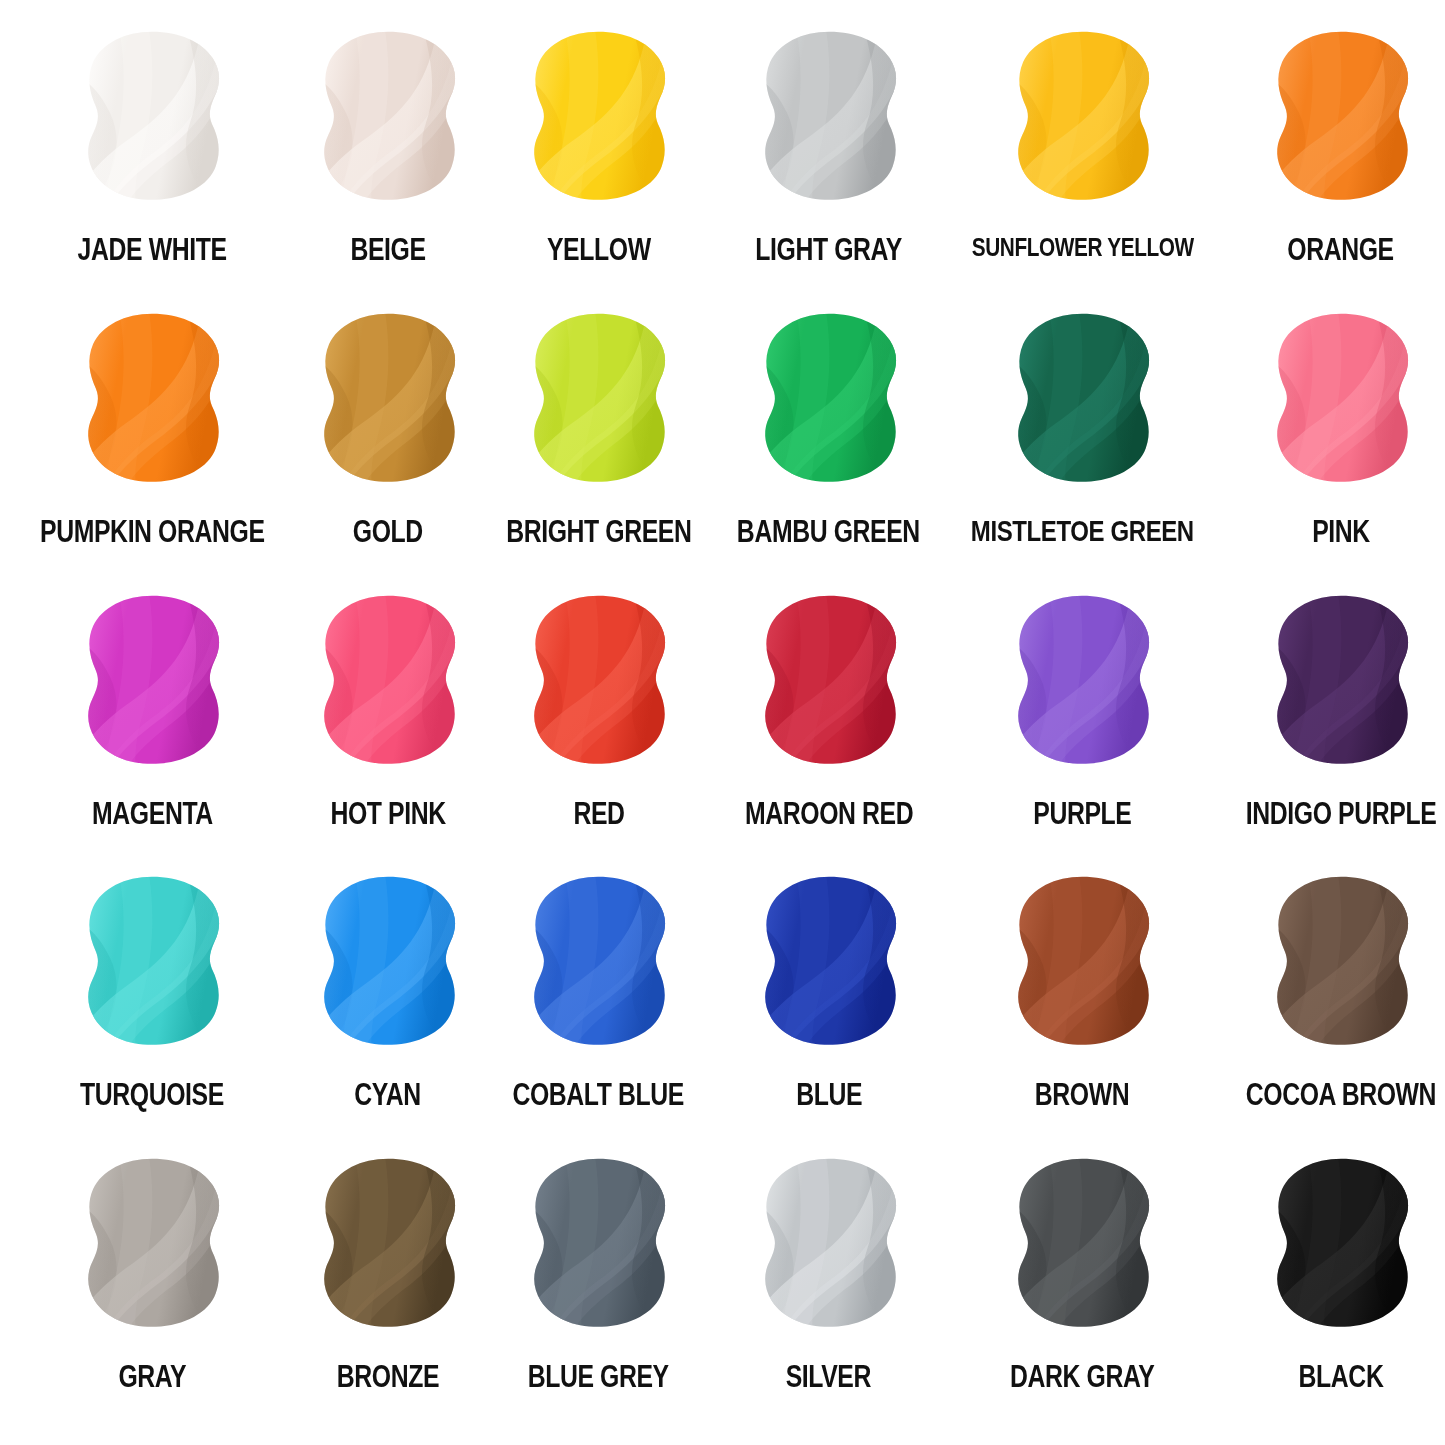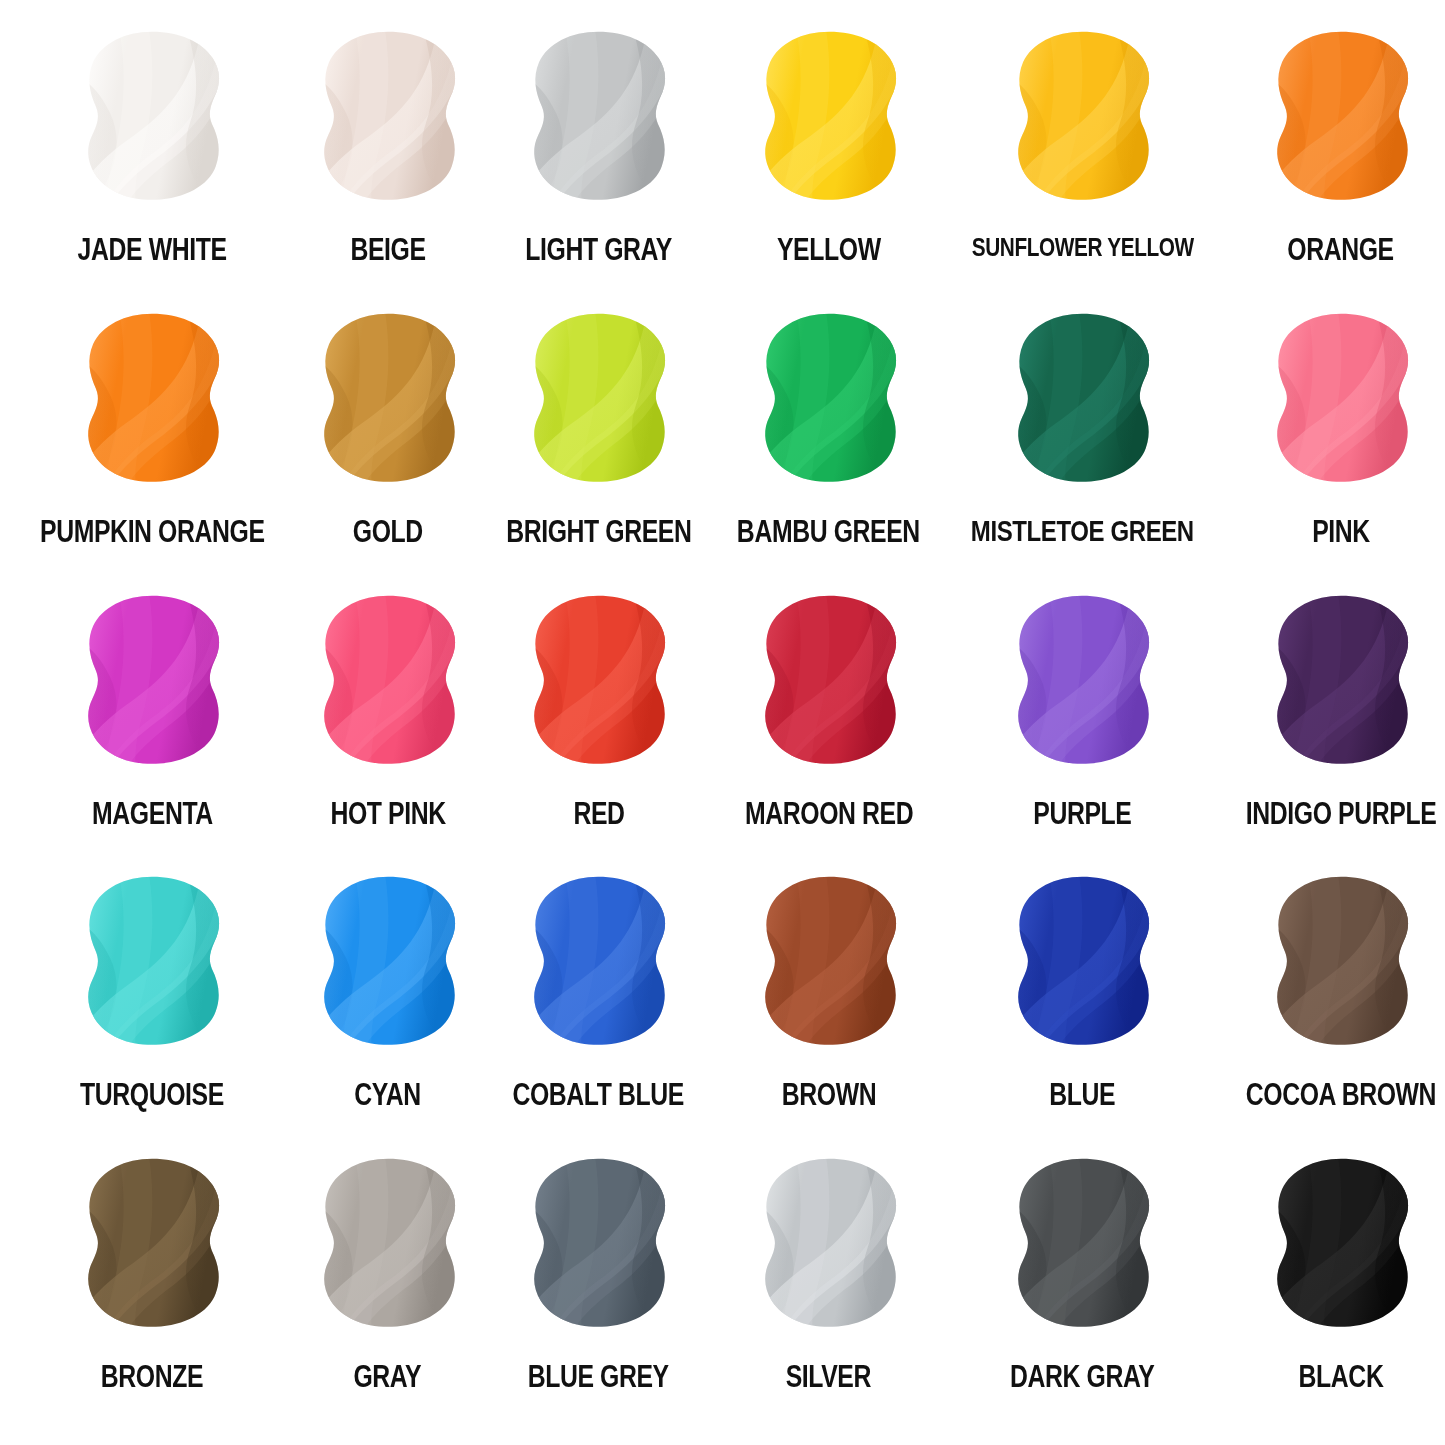--- a/index.html
+++ b/index.html
@@ -164,20 +164,74 @@
       <path d="M34,-8 C60,14 140,14 168,-8 Z" fill="#FAF2EE" opacity="0.40"></path>
     </g>
   </svg>
       </div>
       <div class="label">BEIGE</div>
     </div>
     <div class="cell">
       <div class="swatch-wrap">
   <svg class="swatch-svg" viewBox="0 0 200 206" xmlns="http://www.w3.org/2000/svg" aria-hidden="true">
     <defs>
+      <linearGradient id="g3" x1="0" y1="0" x2="1" y2="0.25">
+        <stop offset="0" stop-color="#FFE256"></stop>
+        <stop offset="0.30" stop-color="#FCD116"></stop>
+        <stop offset="0.72" stop-color="#FCD116"></stop>
+        <stop offset="1" stop-color="#F0B804"></stop>
+      </linearGradient>
+      <linearGradient id="h3" x1="0" y1="0" x2="1" y2="1">
+        <stop offset="0" stop-color="#FFE256" stop-opacity="0.95"></stop>
+        <stop offset="1" stop-color="#FFE256" stop-opacity="0.35"></stop>
+      </linearGradient>
+      <linearGradient id="d3" x1="0" y1="0" x2="1" y2="1">
+        <stop offset="0" stop-color="#F0B804" stop-opacity="0.75"></stop>
+        <stop offset="1" stop-color="#F0B804" stop-opacity="0.30"></stop>
+      </linearGradient>
+      <clipPath id="c3">
+              <path d="M100,10 C129,10 152,20 164,38 C173,52 172,66 166,78 C161,89 159,97 163,107 C170,121 173,136 167,152 C160,172 134,186 104,187 C76,188 52,178 40,160 C31,146 31,131 37,119 C43,107 45,99 41,89 C34,74 31,58 38,42 C47,22 72,10 100,10 Z"></path>
+            </clipPath>
+    </defs>
+
+    <path d="M100,10 C129,10 152,20 164,38 C173,52 172,66 166,78 C161,89 159,97 163,107 C170,121 173,136 167,152 C160,172 134,186 104,187 C76,188 52,178 40,160 C31,146 31,131 37,119 C43,107 45,99 41,89 C34,74 31,58 38,42 C47,22 72,10 100,10 Z" fill="url(#g3)"></path>
+
+    <g clip-path="url(#c3)">
+
+      <path d="M-20,52 C18,44 42,66 56,96 C70,126 62,160 36,194 L-20,194 Z" fill="url(#d3)" opacity="0.55"></path>
+
+      <path d="M8,206 C22,168 48,142 80,120 C114,96 140,68 150,16 L186,16
+               C176,78 146,112 106,142 C76,164 56,186 48,206 Z" fill="url(#h3)" opacity="0.85"></path>
+
+      <path d="M44,206 C56,176 78,154 106,134 C136,112 160,82 170,26 L188,26
+               C178,88 152,122 116,148 C90,168 72,188 66,206 Z" fill="#FFE256" opacity="0.30"></path>
+
+      <path d="M132,-8 C146,34 152,72 140,106 C128,140 142,176 178,206 L212,206 L212,-8 Z" fill="url(#d3)" opacity="0.62"></path>
+
+      <path d="M-20,120 C6,114 24,130 30,156 C35,176 30,194 18,206 L-20,206 Z" fill="#F0B804" opacity="0.34"></path>
+
+      <path d="M62,-8 C74,40 72,92 60,140 C52,172 50,192 54,206 L86,206
+               C80,188 82,164 90,136 C102,92 104,38 94,-8 Z" fill="#FFE256" opacity="0.22"></path>
+
+      <path d="M-20,-8 L26,-8 C12,30 10,82 20,124 C28,158 26,186 16,206 L-20,206 Z" fill="#F0B804" opacity="0.22"></path>
+      <path d="M176,-8 L212,-8 L212,206 L170,206 C184,176 188,140 180,104
+               C172,66 170,26 176,-8 Z" fill="#F0B804" opacity="0.28"></path>
+
+      <path d="M-20,168 C30,196 160,198 212,166 L212,212 L-20,212 Z" fill="#F0B804" opacity="0.30"></path>
+
+      <path d="M34,-8 C60,14 140,14 168,-8 Z" fill="#FFE256" opacity="0.40"></path>
+    </g>
+  </svg>
+      </div>
+      <div class="label">YELLOW</div>
+    </div>
+    <div class="cell">
+      <div class="swatch-wrap">
+  <svg class="swatch-svg" viewBox="0 0 200 206" xmlns="http://www.w3.org/2000/svg" aria-hidden="true">
+    <defs>
       <linearGradient id="g2" x1="0" y1="0" x2="1" y2="0.25">
         <stop offset="0" stop-color="#DCDEDF"></stop>
         <stop offset="0.30" stop-color="#C3C5C6"></stop>
         <stop offset="0.72" stop-color="#C3C5C6"></stop>
         <stop offset="1" stop-color="#A2A5A7"></stop>
       </linearGradient>
       <linearGradient id="h2" x1="0" y1="0" x2="1" y2="1">
         <stop offset="0" stop-color="#DCDEDF" stop-opacity="0.95"></stop>
         <stop offset="1" stop-color="#DCDEDF" stop-opacity="0.35"></stop>
       </linearGradient>
@@ -218,74 +272,20 @@
       <path d="M34,-8 C60,14 140,14 168,-8 Z" fill="#DCDEDF" opacity="0.40"></path>
     </g>
   </svg>
       </div>
       <div class="label">LIGHT GRAY</div>
     </div>
     <div class="cell">
       <div class="swatch-wrap">
   <svg class="swatch-svg" viewBox="0 0 200 206" xmlns="http://www.w3.org/2000/svg" aria-hidden="true">
     <defs>
-      <linearGradient id="g3" x1="0" y1="0" x2="1" y2="0.25">
-        <stop offset="0" stop-color="#FFE256"></stop>
-        <stop offset="0.30" stop-color="#FCD116"></stop>
-        <stop offset="0.72" stop-color="#FCD116"></stop>
-        <stop offset="1" stop-color="#F0B804"></stop>
-      </linearGradient>
-      <linearGradient id="h3" x1="0" y1="0" x2="1" y2="1">
-        <stop offset="0" stop-color="#FFE256" stop-opacity="0.95"></stop>
-        <stop offset="1" stop-color="#FFE256" stop-opacity="0.35"></stop>
-      </linearGradient>
-      <linearGradient id="d3" x1="0" y1="0" x2="1" y2="1">
-        <stop offset="0" stop-color="#F0B804" stop-opacity="0.75"></stop>
-        <stop offset="1" stop-color="#F0B804" stop-opacity="0.30"></stop>
-      </linearGradient>
-      <clipPath id="c3">
-              <path d="M100,10 C129,10 152,20 164,38 C173,52 172,66 166,78 C161,89 159,97 163,107 C170,121 173,136 167,152 C160,172 134,186 104,187 C76,188 52,178 40,160 C31,146 31,131 37,119 C43,107 45,99 41,89 C34,74 31,58 38,42 C47,22 72,10 100,10 Z"></path>
-            </clipPath>
-    </defs>
-
-    <path d="M100,10 C129,10 152,20 164,38 C173,52 172,66 166,78 C161,89 159,97 163,107 C170,121 173,136 167,152 C160,172 134,186 104,187 C76,188 52,178 40,160 C31,146 31,131 37,119 C43,107 45,99 41,89 C34,74 31,58 38,42 C47,22 72,10 100,10 Z" fill="url(#g3)"></path>
-
-    <g clip-path="url(#c3)">
-
-      <path d="M-20,52 C18,44 42,66 56,96 C70,126 62,160 36,194 L-20,194 Z" fill="url(#d3)" opacity="0.55"></path>
-
-      <path d="M8,206 C22,168 48,142 80,120 C114,96 140,68 150,16 L186,16
-               C176,78 146,112 106,142 C76,164 56,186 48,206 Z" fill="url(#h3)" opacity="0.85"></path>
-
-      <path d="M44,206 C56,176 78,154 106,134 C136,112 160,82 170,26 L188,26
-               C178,88 152,122 116,148 C90,168 72,188 66,206 Z" fill="#FFE256" opacity="0.30"></path>
-
-      <path d="M132,-8 C146,34 152,72 140,106 C128,140 142,176 178,206 L212,206 L212,-8 Z" fill="url(#d3)" opacity="0.62"></path>
-
-      <path d="M-20,120 C6,114 24,130 30,156 C35,176 30,194 18,206 L-20,206 Z" fill="#F0B804" opacity="0.34"></path>
-
-      <path d="M62,-8 C74,40 72,92 60,140 C52,172 50,192 54,206 L86,206
-               C80,188 82,164 90,136 C102,92 104,38 94,-8 Z" fill="#FFE256" opacity="0.22"></path>
-
-      <path d="M-20,-8 L26,-8 C12,30 10,82 20,124 C28,158 26,186 16,206 L-20,206 Z" fill="#F0B804" opacity="0.22"></path>
-      <path d="M176,-8 L212,-8 L212,206 L170,206 C184,176 188,140 180,104
-               C172,66 170,26 176,-8 Z" fill="#F0B804" opacity="0.28"></path>
-
-      <path d="M-20,168 C30,196 160,198 212,166 L212,212 L-20,212 Z" fill="#F0B804" opacity="0.30"></path>
-
-      <path d="M34,-8 C60,14 140,14 168,-8 Z" fill="#FFE256" opacity="0.40"></path>
-    </g>
-  </svg>
-      </div>
-      <div class="label">YELLOW</div>
-    </div>
-    <div class="cell">
-      <div class="swatch-wrap">
-  <svg class="swatch-svg" viewBox="0 0 200 206" xmlns="http://www.w3.org/2000/svg" aria-hidden="true">
-    <defs>
       <linearGradient id="g4" x1="0" y1="0" x2="1" y2="0.25">
         <stop offset="0" stop-color="#FFD44E"></stop>
         <stop offset="0.30" stop-color="#FBBE18"></stop>
         <stop offset="0.72" stop-color="#FBBE18"></stop>
         <stop offset="1" stop-color="#E8A505"></stop>
       </linearGradient>
       <linearGradient id="h4" x1="0" y1="0" x2="1" y2="1">
         <stop offset="0" stop-color="#FFD44E" stop-opacity="0.95"></stop>
         <stop offset="1" stop-color="#FFD44E" stop-opacity="0.35"></stop>
       </linearGradient>
@@ -1190,20 +1190,74 @@
       <path d="M34,-8 C60,14 140,14 168,-8 Z" fill="#4C81E4" opacity="0.40"></path>
     </g>
   </svg>
       </div>
       <div class="label">COBALT BLUE</div>
     </div>
     <div class="cell">
       <div class="swatch-wrap">
   <svg class="swatch-svg" viewBox="0 0 200 206" xmlns="http://www.w3.org/2000/svg" aria-hidden="true">
     <defs>
+      <linearGradient id="g21" x1="0" y1="0" x2="1" y2="0.25">
+        <stop offset="0" stop-color="#3350C6"></stop>
+        <stop offset="0.30" stop-color="#1E37A8"></stop>
+        <stop offset="0.72" stop-color="#1E37A8"></stop>
+        <stop offset="1" stop-color="#11248A"></stop>
+      </linearGradient>
+      <linearGradient id="h21" x1="0" y1="0" x2="1" y2="1">
+        <stop offset="0" stop-color="#3350C6" stop-opacity="0.95"></stop>
+        <stop offset="1" stop-color="#3350C6" stop-opacity="0.35"></stop>
+      </linearGradient>
+      <linearGradient id="d21" x1="0" y1="0" x2="1" y2="1">
+        <stop offset="0" stop-color="#11248A" stop-opacity="0.75"></stop>
+        <stop offset="1" stop-color="#11248A" stop-opacity="0.30"></stop>
+      </linearGradient>
+      <clipPath id="c21">
+              <path d="M100,10 C129,10 152,20 164,38 C173,52 172,66 166,78 C161,89 159,97 163,107 C170,121 173,136 167,152 C160,172 134,186 104,187 C76,188 52,178 40,160 C31,146 31,131 37,119 C43,107 45,99 41,89 C34,74 31,58 38,42 C47,22 72,10 100,10 Z"></path>
+            </clipPath>
+    </defs>
+
+    <path d="M100,10 C129,10 152,20 164,38 C173,52 172,66 166,78 C161,89 159,97 163,107 C170,121 173,136 167,152 C160,172 134,186 104,187 C76,188 52,178 40,160 C31,146 31,131 37,119 C43,107 45,99 41,89 C34,74 31,58 38,42 C47,22 72,10 100,10 Z" fill="url(#g21)"></path>
+
+    <g clip-path="url(#c21)">
+
+      <path d="M-20,52 C18,44 42,66 56,96 C70,126 62,160 36,194 L-20,194 Z" fill="url(#d21)" opacity="0.55"></path>
+
+      <path d="M8,206 C22,168 48,142 80,120 C114,96 140,68 150,16 L186,16
+               C176,78 146,112 106,142 C76,164 56,186 48,206 Z" fill="url(#h21)" opacity="0.85"></path>
+
+      <path d="M44,206 C56,176 78,154 106,134 C136,112 160,82 170,26 L188,26
+               C178,88 152,122 116,148 C90,168 72,188 66,206 Z" fill="#3350C6" opacity="0.30"></path>
+
+      <path d="M132,-8 C146,34 152,72 140,106 C128,140 142,176 178,206 L212,206 L212,-8 Z" fill="url(#d21)" opacity="0.62"></path>
+
+      <path d="M-20,120 C6,114 24,130 30,156 C35,176 30,194 18,206 L-20,206 Z" fill="#11248A" opacity="0.34"></path>
+
+      <path d="M62,-8 C74,40 72,92 60,140 C52,172 50,192 54,206 L86,206
+               C80,188 82,164 90,136 C102,92 104,38 94,-8 Z" fill="#3350C6" opacity="0.22"></path>
+
+      <path d="M-20,-8 L26,-8 C12,30 10,82 20,124 C28,158 26,186 16,206 L-20,206 Z" fill="#11248A" opacity="0.22"></path>
+      <path d="M176,-8 L212,-8 L212,206 L170,206 C184,176 188,140 180,104
+               C172,66 170,26 176,-8 Z" fill="#11248A" opacity="0.28"></path>
+
+      <path d="M-20,168 C30,196 160,198 212,166 L212,212 L-20,212 Z" fill="#11248A" opacity="0.30"></path>
+
+      <path d="M34,-8 C60,14 140,14 168,-8 Z" fill="#3350C6" opacity="0.40"></path>
+    </g>
+  </svg>
+      </div>
+      <div class="label">BLUE</div>
+    </div>
+    <div class="cell">
+      <div class="swatch-wrap">
+  <svg class="swatch-svg" viewBox="0 0 200 206" xmlns="http://www.w3.org/2000/svg" aria-hidden="true">
+    <defs>
       <linearGradient id="g22" x1="0" y1="0" x2="1" y2="0.25">
         <stop offset="0" stop-color="#B66141"></stop>
         <stop offset="0.30" stop-color="#9C4A2A"></stop>
         <stop offset="0.72" stop-color="#9C4A2A"></stop>
         <stop offset="1" stop-color="#7D3619"></stop>
       </linearGradient>
       <linearGradient id="h22" x1="0" y1="0" x2="1" y2="1">
         <stop offset="0" stop-color="#B66141" stop-opacity="0.95"></stop>
         <stop offset="1" stop-color="#B66141" stop-opacity="0.35"></stop>
       </linearGradient>
@@ -1244,74 +1298,20 @@
       <path d="M34,-8 C60,14 140,14 168,-8 Z" fill="#B66141" opacity="0.40"></path>
     </g>
   </svg>
       </div>
       <div class="label">BROWN</div>
     </div>
     <div class="cell">
       <div class="swatch-wrap">
   <svg class="swatch-svg" viewBox="0 0 200 206" xmlns="http://www.w3.org/2000/svg" aria-hidden="true">
     <defs>
-      <linearGradient id="g21" x1="0" y1="0" x2="1" y2="0.25">
-        <stop offset="0" stop-color="#3350C6"></stop>
-        <stop offset="0.30" stop-color="#1E37A8"></stop>
-        <stop offset="0.72" stop-color="#1E37A8"></stop>
-        <stop offset="1" stop-color="#11248A"></stop>
-      </linearGradient>
-      <linearGradient id="h21" x1="0" y1="0" x2="1" y2="1">
-        <stop offset="0" stop-color="#3350C6" stop-opacity="0.95"></stop>
-        <stop offset="1" stop-color="#3350C6" stop-opacity="0.35"></stop>
-      </linearGradient>
-      <linearGradient id="d21" x1="0" y1="0" x2="1" y2="1">
-        <stop offset="0" stop-color="#11248A" stop-opacity="0.75"></stop>
-        <stop offset="1" stop-color="#11248A" stop-opacity="0.30"></stop>
-      </linearGradient>
-      <clipPath id="c21">
-              <path d="M100,10 C129,10 152,20 164,38 C173,52 172,66 166,78 C161,89 159,97 163,107 C170,121 173,136 167,152 C160,172 134,186 104,187 C76,188 52,178 40,160 C31,146 31,131 37,119 C43,107 45,99 41,89 C34,74 31,58 38,42 C47,22 72,10 100,10 Z"></path>
-            </clipPath>
-    </defs>
-
-    <path d="M100,10 C129,10 152,20 164,38 C173,52 172,66 166,78 C161,89 159,97 163,107 C170,121 173,136 167,152 C160,172 134,186 104,187 C76,188 52,178 40,160 C31,146 31,131 37,119 C43,107 45,99 41,89 C34,74 31,58 38,42 C47,22 72,10 100,10 Z" fill="url(#g21)"></path>
-
-    <g clip-path="url(#c21)">
-
-      <path d="M-20,52 C18,44 42,66 56,96 C70,126 62,160 36,194 L-20,194 Z" fill="url(#d21)" opacity="0.55"></path>
-
-      <path d="M8,206 C22,168 48,142 80,120 C114,96 140,68 150,16 L186,16
-               C176,78 146,112 106,142 C76,164 56,186 48,206 Z" fill="url(#h21)" opacity="0.85"></path>
-
-      <path d="M44,206 C56,176 78,154 106,134 C136,112 160,82 170,26 L188,26
-               C178,88 152,122 116,148 C90,168 72,188 66,206 Z" fill="#3350C6" opacity="0.30"></path>
-
-      <path d="M132,-8 C146,34 152,72 140,106 C128,140 142,176 178,206 L212,206 L212,-8 Z" fill="url(#d21)" opacity="0.62"></path>
-
-      <path d="M-20,120 C6,114 24,130 30,156 C35,176 30,194 18,206 L-20,206 Z" fill="#11248A" opacity="0.34"></path>
-
-      <path d="M62,-8 C74,40 72,92 60,140 C52,172 50,192 54,206 L86,206
-               C80,188 82,164 90,136 C102,92 104,38 94,-8 Z" fill="#3350C6" opacity="0.22"></path>
-
-      <path d="M-20,-8 L26,-8 C12,30 10,82 20,124 C28,158 26,186 16,206 L-20,206 Z" fill="#11248A" opacity="0.22"></path>
-      <path d="M176,-8 L212,-8 L212,206 L170,206 C184,176 188,140 180,104
-               C172,66 170,26 176,-8 Z" fill="#11248A" opacity="0.28"></path>
-
-      <path d="M-20,168 C30,196 160,198 212,166 L212,212 L-20,212 Z" fill="#11248A" opacity="0.30"></path>
-
-      <path d="M34,-8 C60,14 140,14 168,-8 Z" fill="#3350C6" opacity="0.40"></path>
-    </g>
-  </svg>
-      </div>
-      <div class="label">BLUE</div>
-    </div>
-    <div class="cell">
-      <div class="swatch-wrap">
-  <svg class="swatch-svg" viewBox="0 0 200 206" xmlns="http://www.w3.org/2000/svg" aria-hidden="true">
-    <defs>
       <linearGradient id="g23" x1="0" y1="0" x2="1" y2="0.25">
         <stop offset="0" stop-color="#846A59"></stop>
         <stop offset="0.30" stop-color="#6A5243"></stop>
         <stop offset="0.72" stop-color="#6A5243"></stop>
         <stop offset="1" stop-color="#523D30"></stop>
       </linearGradient>
       <linearGradient id="h23" x1="0" y1="0" x2="1" y2="1">
         <stop offset="0" stop-color="#846A59" stop-opacity="0.95"></stop>
         <stop offset="1" stop-color="#846A59" stop-opacity="0.35"></stop>
       </linearGradient>
@@ -1352,20 +1352,74 @@
       <path d="M34,-8 C60,14 140,14 168,-8 Z" fill="#846A59" opacity="0.40"></path>
     </g>
   </svg>
       </div>
       <div class="label">COCOA BROWN</div>
     </div>
     <div class="cell">
       <div class="swatch-wrap">
   <svg class="swatch-svg" viewBox="0 0 200 206" xmlns="http://www.w3.org/2000/svg" aria-hidden="true">
     <defs>
+      <linearGradient id="g25" x1="0" y1="0" x2="1" y2="0.25">
+        <stop offset="0" stop-color="#C6C1BC"></stop>
+        <stop offset="0.30" stop-color="#ADA7A1"></stop>
+        <stop offset="0.72" stop-color="#ADA7A1"></stop>
+        <stop offset="1" stop-color="#8F8983"></stop>
+      </linearGradient>
+      <linearGradient id="h25" x1="0" y1="0" x2="1" y2="1">
+        <stop offset="0" stop-color="#C6C1BC" stop-opacity="0.95"></stop>
+        <stop offset="1" stop-color="#C6C1BC" stop-opacity="0.35"></stop>
+      </linearGradient>
+      <linearGradient id="d25" x1="0" y1="0" x2="1" y2="1">
+        <stop offset="0" stop-color="#8F8983" stop-opacity="0.75"></stop>
+        <stop offset="1" stop-color="#8F8983" stop-opacity="0.30"></stop>
+      </linearGradient>
+      <clipPath id="c25">
+              <path d="M100,10 C129,10 152,20 164,38 C173,52 172,66 166,78 C161,89 159,97 163,107 C170,121 173,136 167,152 C160,172 134,186 104,187 C76,188 52,178 40,160 C31,146 31,131 37,119 C43,107 45,99 41,89 C34,74 31,58 38,42 C47,22 72,10 100,10 Z"></path>
+            </clipPath>
+    </defs>
+
+    <path d="M100,10 C129,10 152,20 164,38 C173,52 172,66 166,78 C161,89 159,97 163,107 C170,121 173,136 167,152 C160,172 134,186 104,187 C76,188 52,178 40,160 C31,146 31,131 37,119 C43,107 45,99 41,89 C34,74 31,58 38,42 C47,22 72,10 100,10 Z" fill="url(#g25)"></path>
+
+    <g clip-path="url(#c25)">
+
+      <path d="M-20,52 C18,44 42,66 56,96 C70,126 62,160 36,194 L-20,194 Z" fill="url(#d25)" opacity="0.55"></path>
+
+      <path d="M8,206 C22,168 48,142 80,120 C114,96 140,68 150,16 L186,16
+               C176,78 146,112 106,142 C76,164 56,186 48,206 Z" fill="url(#h25)" opacity="0.85"></path>
+
+      <path d="M44,206 C56,176 78,154 106,134 C136,112 160,82 170,26 L188,26
+               C178,88 152,122 116,148 C90,168 72,188 66,206 Z" fill="#C6C1BC" opacity="0.30"></path>
+
+      <path d="M132,-8 C146,34 152,72 140,106 C128,140 142,176 178,206 L212,206 L212,-8 Z" fill="url(#d25)" opacity="0.62"></path>
+
+      <path d="M-20,120 C6,114 24,130 30,156 C35,176 30,194 18,206 L-20,206 Z" fill="#8F8983" opacity="0.34"></path>
+
+      <path d="M62,-8 C74,40 72,92 60,140 C52,172 50,192 54,206 L86,206
+               C80,188 82,164 90,136 C102,92 104,38 94,-8 Z" fill="#C6C1BC" opacity="0.22"></path>
+
+      <path d="M-20,-8 L26,-8 C12,30 10,82 20,124 C28,158 26,186 16,206 L-20,206 Z" fill="#8F8983" opacity="0.22"></path>
+      <path d="M176,-8 L212,-8 L212,206 L170,206 C184,176 188,140 180,104
+               C172,66 170,26 176,-8 Z" fill="#8F8983" opacity="0.28"></path>
+
+      <path d="M-20,168 C30,196 160,198 212,166 L212,212 L-20,212 Z" fill="#8F8983" opacity="0.30"></path>
+
+      <path d="M34,-8 C60,14 140,14 168,-8 Z" fill="#C6C1BC" opacity="0.40"></path>
+    </g>
+  </svg>
+      </div>
+      <div class="label">GRAY</div>
+    </div>
+    <div class="cell">
+      <div class="swatch-wrap">
+  <svg class="swatch-svg" viewBox="0 0 200 206" xmlns="http://www.w3.org/2000/svg" aria-hidden="true">
+    <defs>
       <linearGradient id="g24" x1="0" y1="0" x2="1" y2="0.25">
         <stop offset="0" stop-color="#8A724E"></stop>
         <stop offset="0.30" stop-color="#6B5638"></stop>
         <stop offset="0.72" stop-color="#6B5638"></stop>
         <stop offset="1" stop-color="#4C3C25"></stop>
       </linearGradient>
       <linearGradient id="h24" x1="0" y1="0" x2="1" y2="1">
         <stop offset="0" stop-color="#8A724E" stop-opacity="0.95"></stop>
         <stop offset="1" stop-color="#8A724E" stop-opacity="0.35"></stop>
       </linearGradient>
@@ -1406,74 +1460,20 @@
       <path d="M34,-8 C60,14 140,14 168,-8 Z" fill="#8A724E" opacity="0.40"></path>
     </g>
   </svg>
       </div>
       <div class="label">BRONZE</div>
     </div>
     <div class="cell">
       <div class="swatch-wrap">
   <svg class="swatch-svg" viewBox="0 0 200 206" xmlns="http://www.w3.org/2000/svg" aria-hidden="true">
     <defs>
-      <linearGradient id="g25" x1="0" y1="0" x2="1" y2="0.25">
-        <stop offset="0" stop-color="#C6C1BC"></stop>
-        <stop offset="0.30" stop-color="#ADA7A1"></stop>
-        <stop offset="0.72" stop-color="#ADA7A1"></stop>
-        <stop offset="1" stop-color="#8F8983"></stop>
-      </linearGradient>
-      <linearGradient id="h25" x1="0" y1="0" x2="1" y2="1">
-        <stop offset="0" stop-color="#C6C1BC" stop-opacity="0.95"></stop>
-        <stop offset="1" stop-color="#C6C1BC" stop-opacity="0.35"></stop>
-      </linearGradient>
-      <linearGradient id="d25" x1="0" y1="0" x2="1" y2="1">
-        <stop offset="0" stop-color="#8F8983" stop-opacity="0.75"></stop>
-        <stop offset="1" stop-color="#8F8983" stop-opacity="0.30"></stop>
-      </linearGradient>
-      <clipPath id="c25">
-              <path d="M100,10 C129,10 152,20 164,38 C173,52 172,66 166,78 C161,89 159,97 163,107 C170,121 173,136 167,152 C160,172 134,186 104,187 C76,188 52,178 40,160 C31,146 31,131 37,119 C43,107 45,99 41,89 C34,74 31,58 38,42 C47,22 72,10 100,10 Z"></path>
-            </clipPath>
-    </defs>
-
-    <path d="M100,10 C129,10 152,20 164,38 C173,52 172,66 166,78 C161,89 159,97 163,107 C170,121 173,136 167,152 C160,172 134,186 104,187 C76,188 52,178 40,160 C31,146 31,131 37,119 C43,107 45,99 41,89 C34,74 31,58 38,42 C47,22 72,10 100,10 Z" fill="url(#g25)"></path>
-
-    <g clip-path="url(#c25)">
-
-      <path d="M-20,52 C18,44 42,66 56,96 C70,126 62,160 36,194 L-20,194 Z" fill="url(#d25)" opacity="0.55"></path>
-
-      <path d="M8,206 C22,168 48,142 80,120 C114,96 140,68 150,16 L186,16
-               C176,78 146,112 106,142 C76,164 56,186 48,206 Z" fill="url(#h25)" opacity="0.85"></path>
-
-      <path d="M44,206 C56,176 78,154 106,134 C136,112 160,82 170,26 L188,26
-               C178,88 152,122 116,148 C90,168 72,188 66,206 Z" fill="#C6C1BC" opacity="0.30"></path>
-
-      <path d="M132,-8 C146,34 152,72 140,106 C128,140 142,176 178,206 L212,206 L212,-8 Z" fill="url(#d25)" opacity="0.62"></path>
-
-      <path d="M-20,120 C6,114 24,130 30,156 C35,176 30,194 18,206 L-20,206 Z" fill="#8F8983" opacity="0.34"></path>
-
-      <path d="M62,-8 C74,40 72,92 60,140 C52,172 50,192 54,206 L86,206
-               C80,188 82,164 90,136 C102,92 104,38 94,-8 Z" fill="#C6C1BC" opacity="0.22"></path>
-
-      <path d="M-20,-8 L26,-8 C12,30 10,82 20,124 C28,158 26,186 16,206 L-20,206 Z" fill="#8F8983" opacity="0.22"></path>
-      <path d="M176,-8 L212,-8 L212,206 L170,206 C184,176 188,140 180,104
-               C172,66 170,26 176,-8 Z" fill="#8F8983" opacity="0.28"></path>
-
-      <path d="M-20,168 C30,196 160,198 212,166 L212,212 L-20,212 Z" fill="#8F8983" opacity="0.30"></path>
-
-      <path d="M34,-8 C60,14 140,14 168,-8 Z" fill="#C6C1BC" opacity="0.40"></path>
-    </g>
-  </svg>
-      </div>
-      <div class="label">GRAY</div>
-    </div>
-    <div class="cell">
-      <div class="swatch-wrap">
-  <svg class="swatch-svg" viewBox="0 0 200 206" xmlns="http://www.w3.org/2000/svg" aria-hidden="true">
-    <defs>
       <linearGradient id="g27" x1="0" y1="0" x2="1" y2="0.25">
         <stop offset="0" stop-color="#76828E"></stop>
         <stop offset="0.30" stop-color="#5C6873"></stop>
         <stop offset="0.72" stop-color="#5C6873"></stop>
         <stop offset="1" stop-color="#444F59"></stop>
       </linearGradient>
       <linearGradient id="h27" x1="0" y1="0" x2="1" y2="1">
         <stop offset="0" stop-color="#76828E" stop-opacity="0.95"></stop>
         <stop offset="1" stop-color="#76828E" stop-opacity="0.35"></stop>
       </linearGradient>

